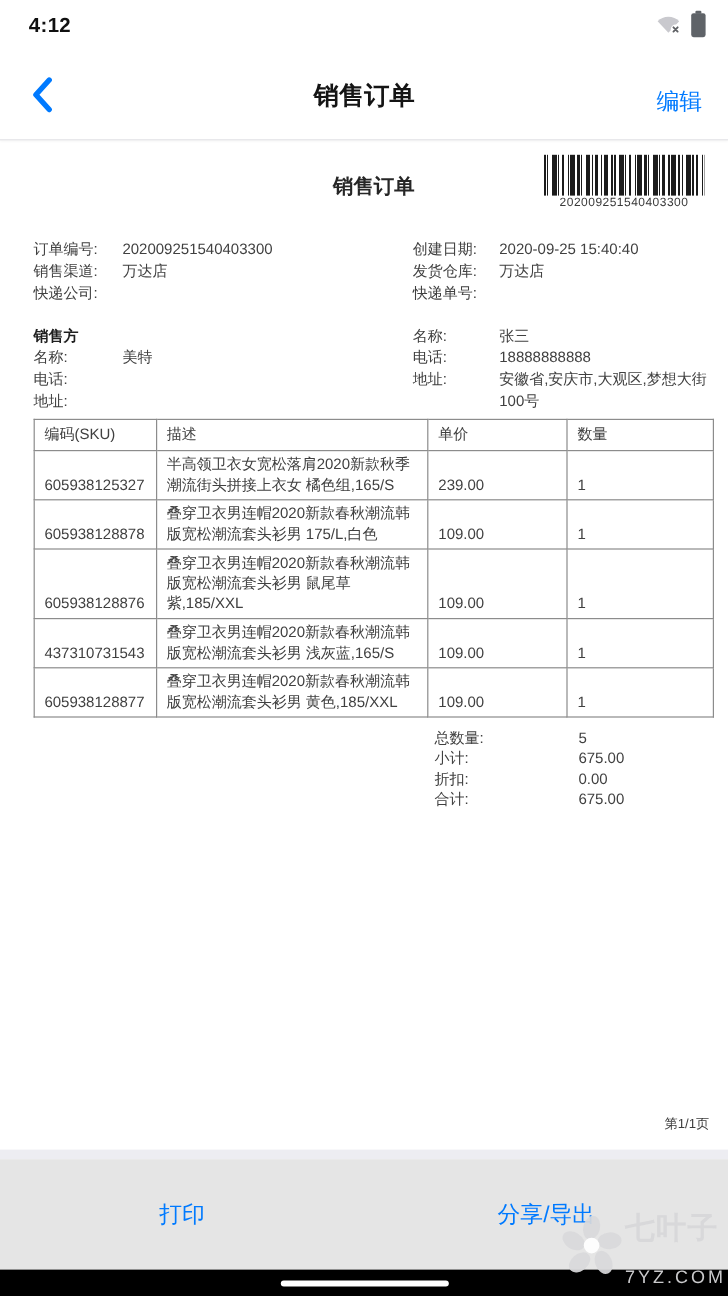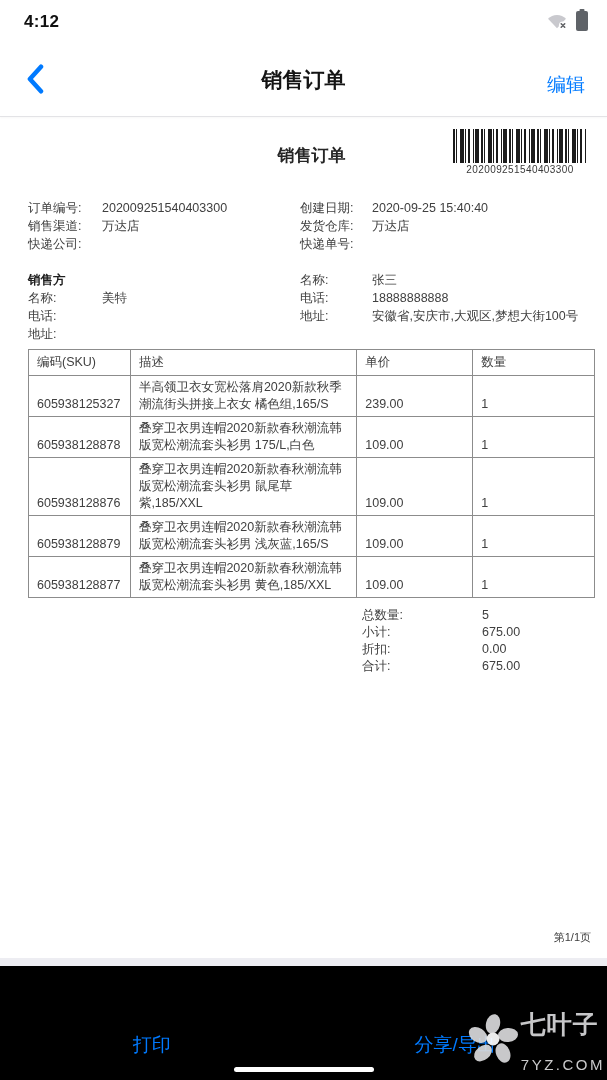--- a/index.html
+++ b/index.html
@@ -31,21 +31,21 @@
   .barcode-wrap { position:absolute; right:8px; top:0; width:134px; text-align:center; }
   .barcode { height:34px; width:100%;
     background:repeating-linear-gradient(90deg,
       #1b1b1b 0 2px, #fff 2px 3px, #1b1b1b 3px 4px, #fff 4px 7px,
       #1b1b1b 7px 11px, #fff 11px 12px, #1b1b1b 12px 13px, #fff 13px 15px,
       #1b1b1b 15px 17px, #fff 17px 20px, #1b1b1b 20px 21px, #fff 21px 22px,
       #1b1b1b 22px 26px, #fff 26px 28px);
   }
   .barcode-num { font-size:10px; color:#3a3a3a; line-height:12px; margin-top:1px; letter-spacing:.4px; }
 
-  .two-col { display:grid; grid-template-columns:272px 1fr; flex:none; }
+  .two-col { display:grid; grid-template-columns:272px 1fr; flex:none;gap:44px; }
   .kv { display:flex; line-height:18px; }
   .kv .k { flex:none; width:74px; }
   .col-right .kv .k { width:72px; }
   .section-title { font-weight:700; color:#1f1f1f; line-height:18px; }
   .parties { margin-top:18px; }
 
   table.items { width:100%; border-collapse:collapse; table-layout:fixed; margin-top:6px; flex:none; }
   table.items th, table.items td { border:1px solid #8c8c8c; padding:3px 8px; font-size:12.5px; line-height:17px; text-align:left; font-weight:400; color:#404040;margin-top:22px; }
   table.items th { height:26px; vertical-align:middle; }
   table.items td { vertical-align:bottom; height:40px; }
@@ -56,21 +56,21 @@
 
   .notes { margin-top:15px; flex:none; }
   .totals { margin-left:334px; margin-top:9px; flex:none; }
   .totals .kv { line-height:17px; }
   .totals .kv .k { width:120px; }
 
   .page-indicator { margin-top:auto; text-align:right; font-size:11px; color:#3d3d3d; padding:0 4px 6px 0; flex:none; }
 
   
   .page-gap { height:8px; flex:none; background:#ededf2; }
-  .toolbar { height:92px; flex:none; display:flex; align-items:flex-end; background:#000000; }
+  .toolbar { height:92px; flex:none; display:flex; align-items:center; background:#e5e5e5; }
   .toolbar button { flex:1; background:none; border:none; color:#007AFF; font-size:19px; font-family:inherit; cursor:pointer; padding:0; }
   .home-area { height:22px; flex:none; background:#000; display:flex; align-items:center; justify-content:center; }
   .home-indicator { width:140px; height:5px; border-radius:3px; background:#fff; }
 
   
   .watermark { position:absolute; right:2px; bottom:8px; display:flex; align-items:center; z-index:6; pointer-events:none; opacity:.92; }
   .wm-text { display:flex; flex-direction:column; line-height:1; }
   .wm-brand { font-size:25px; font-weight:700; color:#d7d7d9; letter-spacing:1px; }
   .wm-domain { font-size:15px; color:#dcdcde; letter-spacing:2.5px; margin-top:20px; }
 </style>
@@ -209,21 +209,21 @@
         <td>109.00</td>
         <td>1</td>
       </tr>
       <tr>
         <td>605938128876</td>
         <td>叠穿卫衣男连帽2020新款春秋潮流韩版宽松潮流套头衫男 鼠尾草紫,185/XXL</td>
         <td>109.00</td>
         <td>1</td>
       </tr>
       <tr>
-        <td>605938128879</td>
+        <td>437310731543</td>
         <td>叠穿卫衣男连帽2020新款春秋潮流韩版宽松潮流套头衫男 浅灰蓝,165/S</td>
         <td>109.00</td>
         <td>1</td>
       </tr>
       <tr>
         <td>605938128877</td>
         <td>叠穿卫衣男连帽2020新款春秋潮流韩版宽松潮流套头衫男 黄色,185/XXL</td>
         <td>109.00</td>
         <td>1</td>
       </tr>

